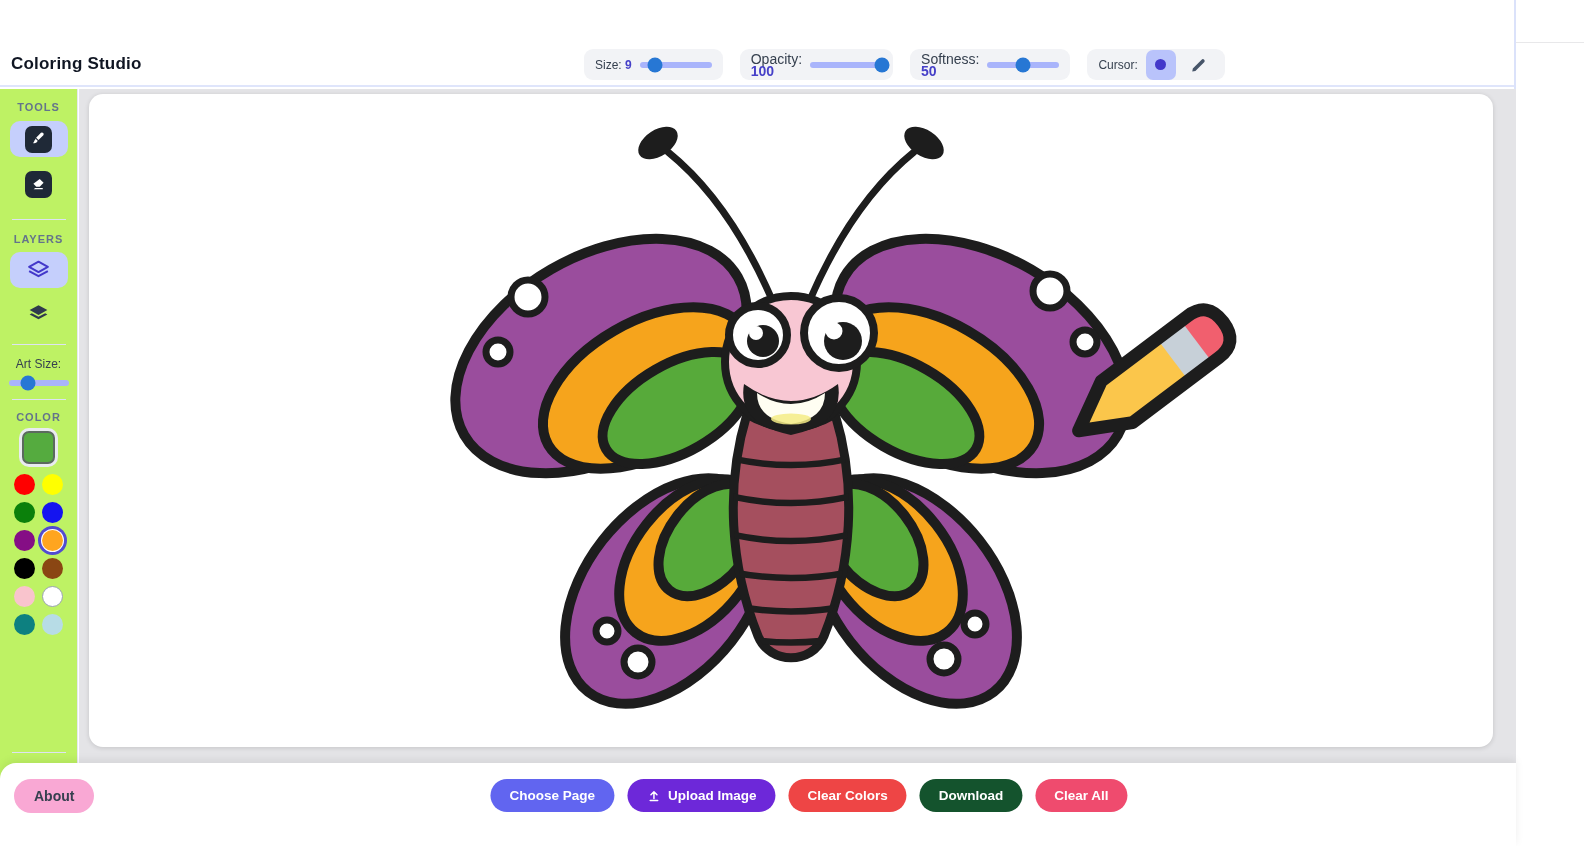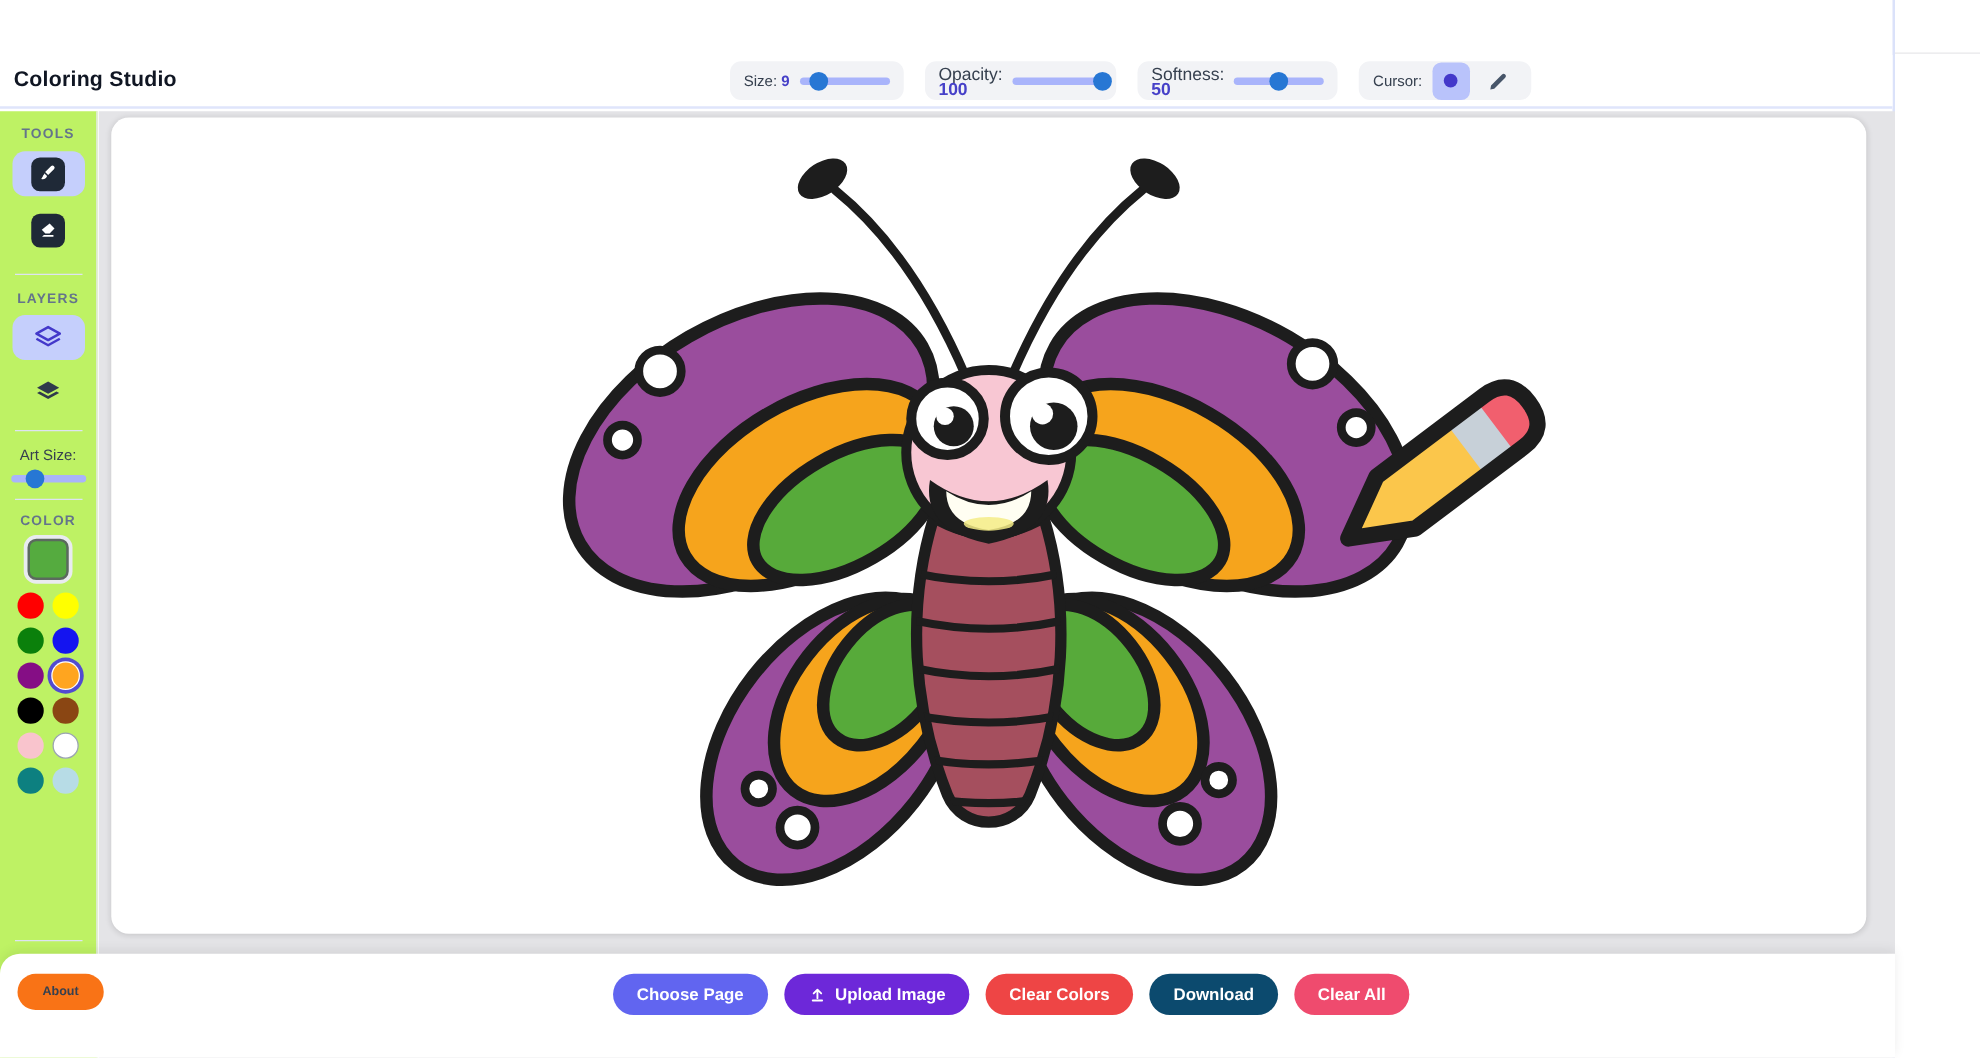--- a/index.html
+++ b/index.html
@@ -56,22 +56,22 @@
   
   .canvas-area { position:absolute; left:79px; top:89px; width:1437px; height:757px;
     background:#e4e4e7; }
   .canvas-card { position:absolute; left:10px; top:5px; width:1404px; height:653px;
     background:#fff; border-radius:14px; box-shadow:0 1px 5px rgba(0,0,0,.14); overflow:hidden; }
   .canvas-card svg { position:absolute; inset:0; width:100%; height:100%; }
 
   
   .footer { position:absolute; left:0; bottom:0; width:1516px; height:83px;
     background:#fff; border-top-left-radius:16px; box-shadow:0 -3px 9px rgba(0,0,0,.07); }
-  .about-btn { position:absolute; left:14px; top:16px; background:#f97316; color:#36404f;
-    font-size:10px; font-weight:700; border:none; border-radius:9999px; padding:9px 20px; }
+  .about-btn { position:absolute; left:14px; top:16px; background:#f9a8d4; color:#36404f;
+    font-size:14px; font-weight:700; border:none; border-radius:9999px; padding:9px 20px; }
   .footer-actions { position:absolute; left:809px; top:16px; transform:translateX(-50%);
     display:flex; gap:13px; }
   .action-btn { display:flex; align-items:center; gap:7px; border:none; color:#fff;
     font-family:"Liberation Sans",sans-serif; font-size:13.5px; font-weight:700;
     border-radius:9999px; padding:9px 19px; white-space:nowrap; }
 </style>
 </head>
 <body>
 
 <div class="topstrip"></div>
@@ -278,21 +278,21 @@
       <button class="action-btn" style="background: #6d28d9;">
         <svg width="15" height="15" viewBox="0 0 20 20">
           <path d="M6 9 L10 5 L14 9 M10 5.5 V14" fill="none" stroke="#fff" stroke-width="2" stroke-linecap="round" stroke-linejoin="round"></path>
           <path d="M5 16.5 H15" fill="none" stroke="#fff" stroke-width="2" stroke-linecap="round"></path>
         </svg>
         <span>Upload Image</span>
       </button>
       <button class="action-btn" style="background: rgb(238, 69, 69);">
         <span>Clear Colors</span>
       </button>
-      <button class="action-btn" style="background: #0c4a6e;">
+      <button class="action-btn" style="background: #14532d;">
         <span>Download</span>
       </button>
       <button class="action-btn" style="background: rgb(239, 75, 110);">
         <span>Clear All</span>
       </button>
     </div>
   </div>
 
 </div>
 

